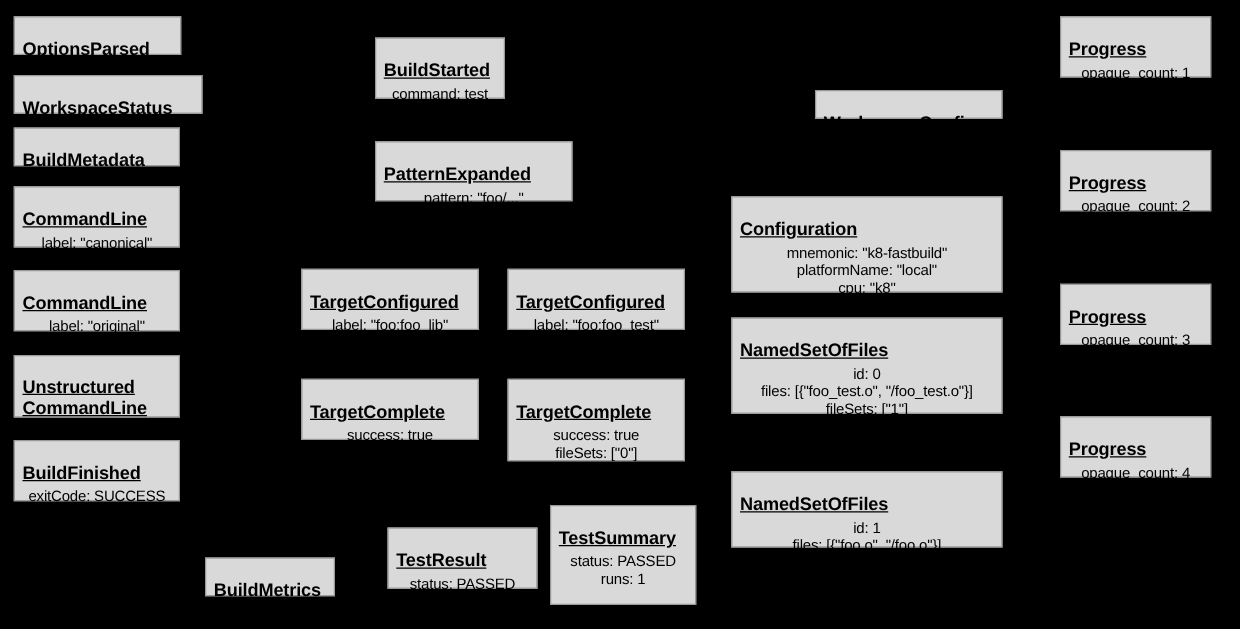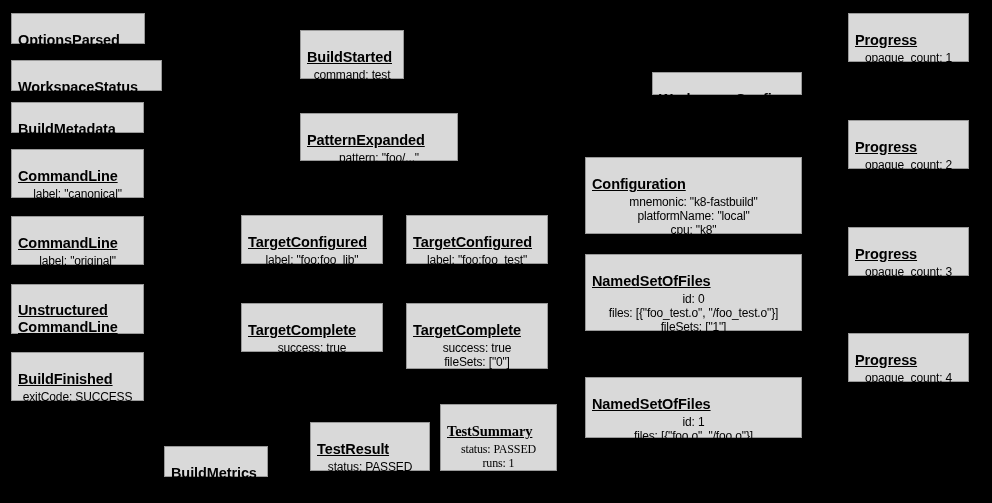--- a/index.html
+++ b/index.html
@@ -121,21 +121,21 @@
         <div class="node-field">success: true</div>
         <div class="node-field">fileSets: ["0"]</div>
       </div>
     </div>
     <div class="node" style="left: 310px; top: 422px; width: 120px; height: 49px;">
       <div><span class="node-title">TestResult</span></div>
       <div class="node-fields">
         <div class="node-field">status: PASSED</div>
       </div>
     </div>
-    <div class="node" style="left: 440px; top: 404px; width: 117px; height: 67px; font-family: Liberation Serif, serif;">
+    <div class="node" style="left: 440px; top: 404px; width: 117px; height: 80px;">
       <div><span class="node-title">TestSummary</span></div>
       <div class="node-fields">
         <div class="node-field">status: PASSED</div>
         <div class="node-field">runs: 1</div>
       </div>
     </div>
     <div class="node title-only" style="left: 652px; top: 72px; width: 150px; height: 20px;">
       <div><span class="node-title">WorkspaceConfig</span></div>
     </div>
     <div class="node" style="left: 585px; top: 157px; width: 217px; height: 77px;">

